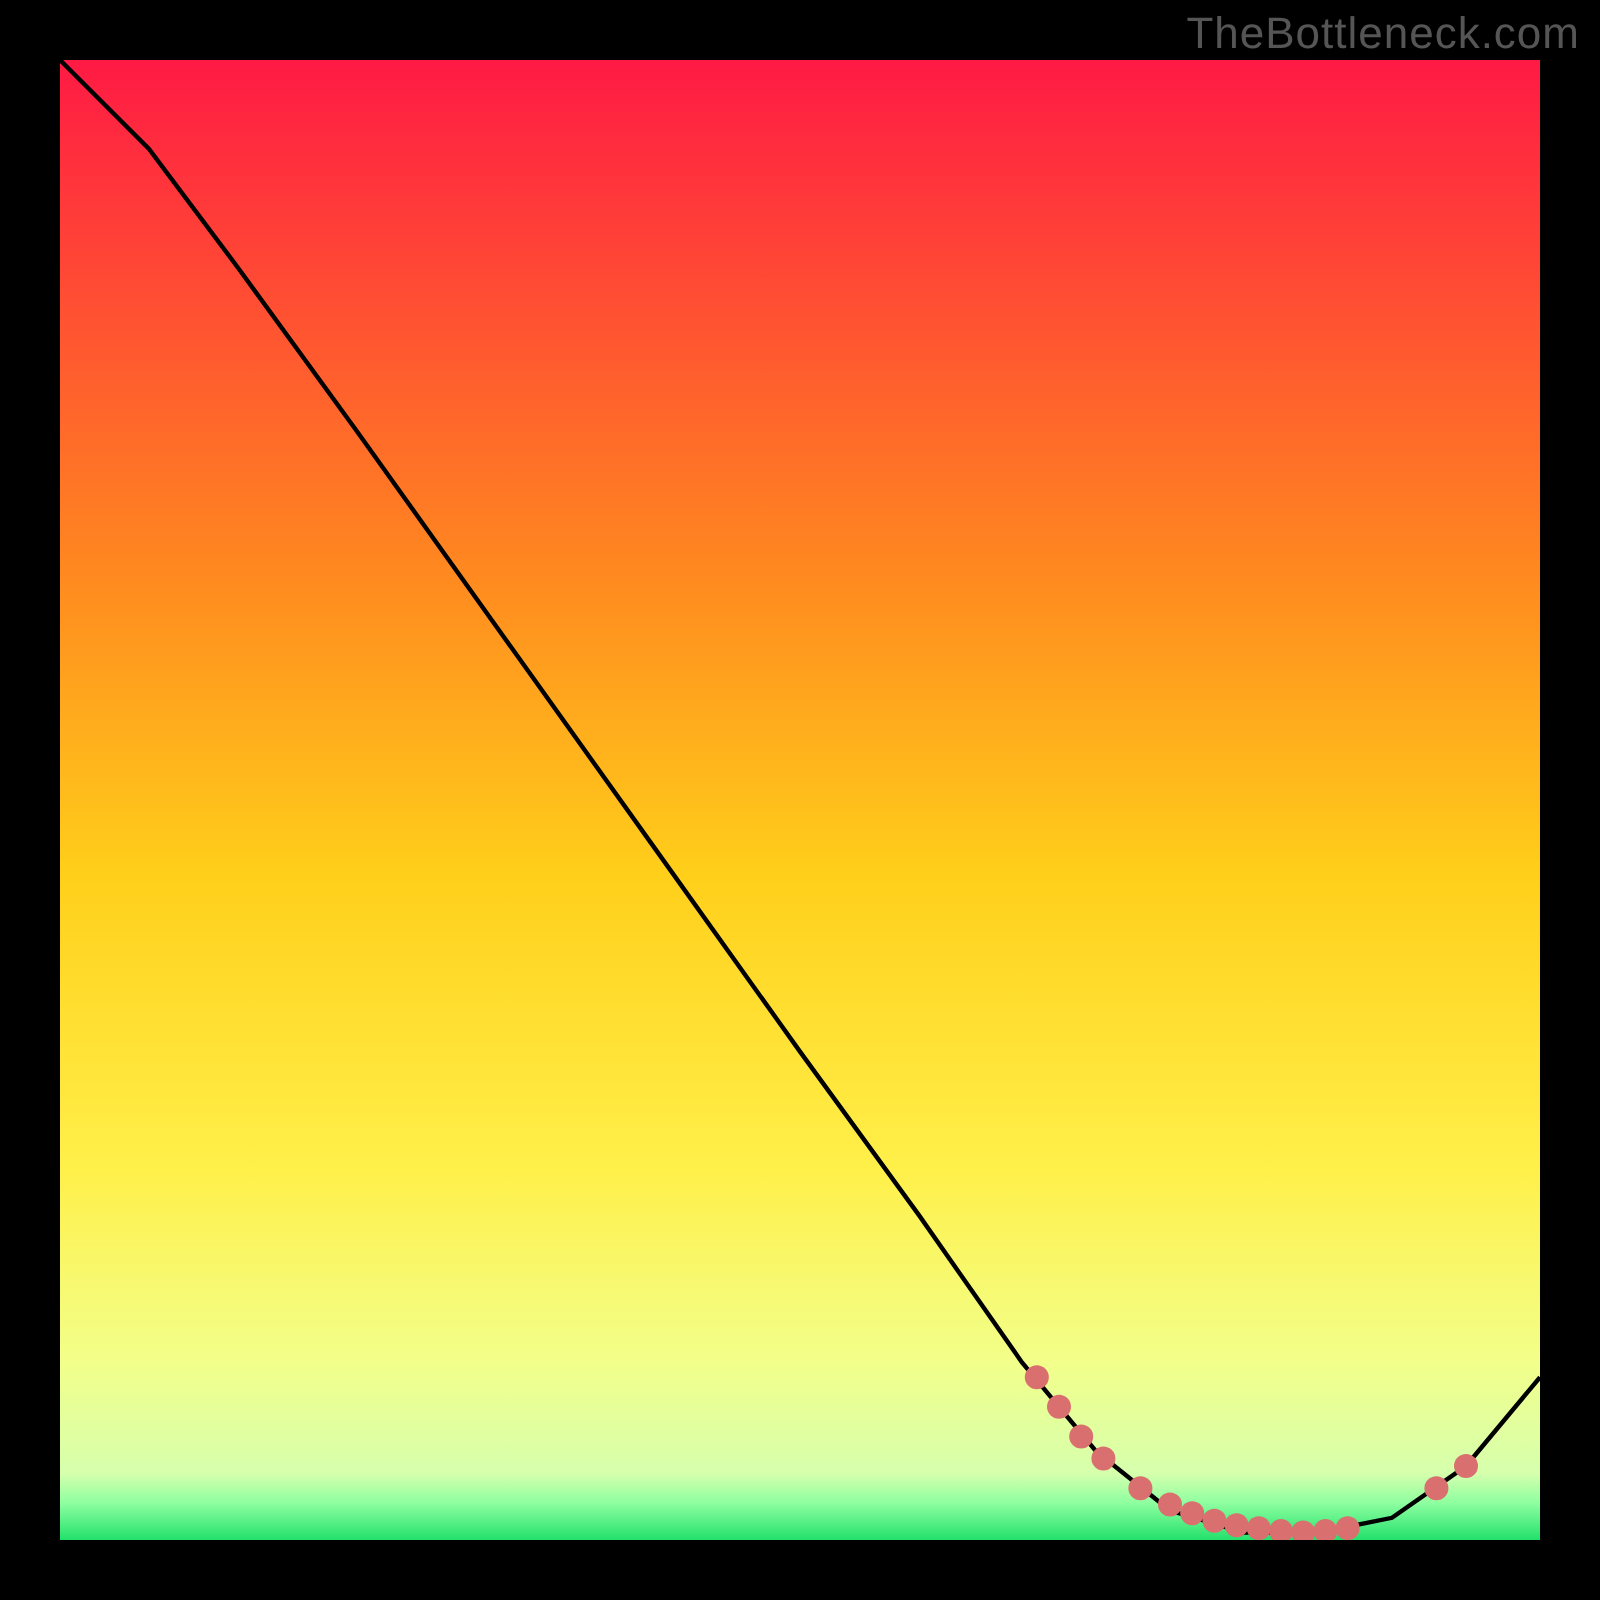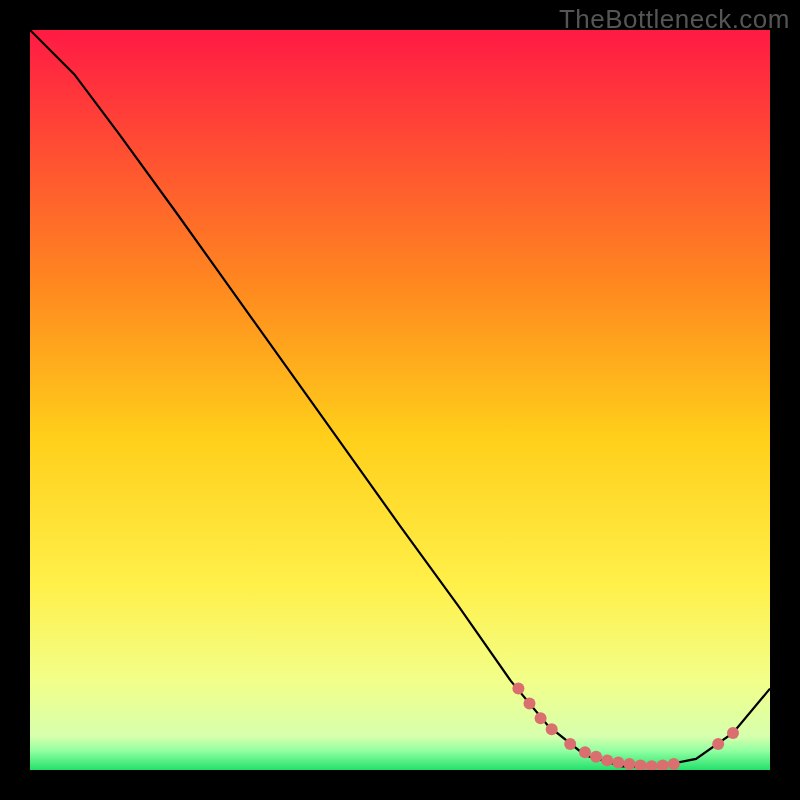--- a/index.html
+++ b/index.html
@@ -15,21 +15,21 @@
     position: relative;
     width: 800px;
     height: 800px;
     background: #000;
   }
   .watermark {
     position: absolute;
     top: 4px;
     right: 10px;
     color: #555;
-    font-size: 26px;
+    font-size: 22px;
     font-weight: 500;
     letter-spacing: 0.5px;
     z-index: 10;
   }
   .plot-area {
     position: absolute;
     left: 30px;
     top: 30px;
     width: 740px;
     height: 740px;

